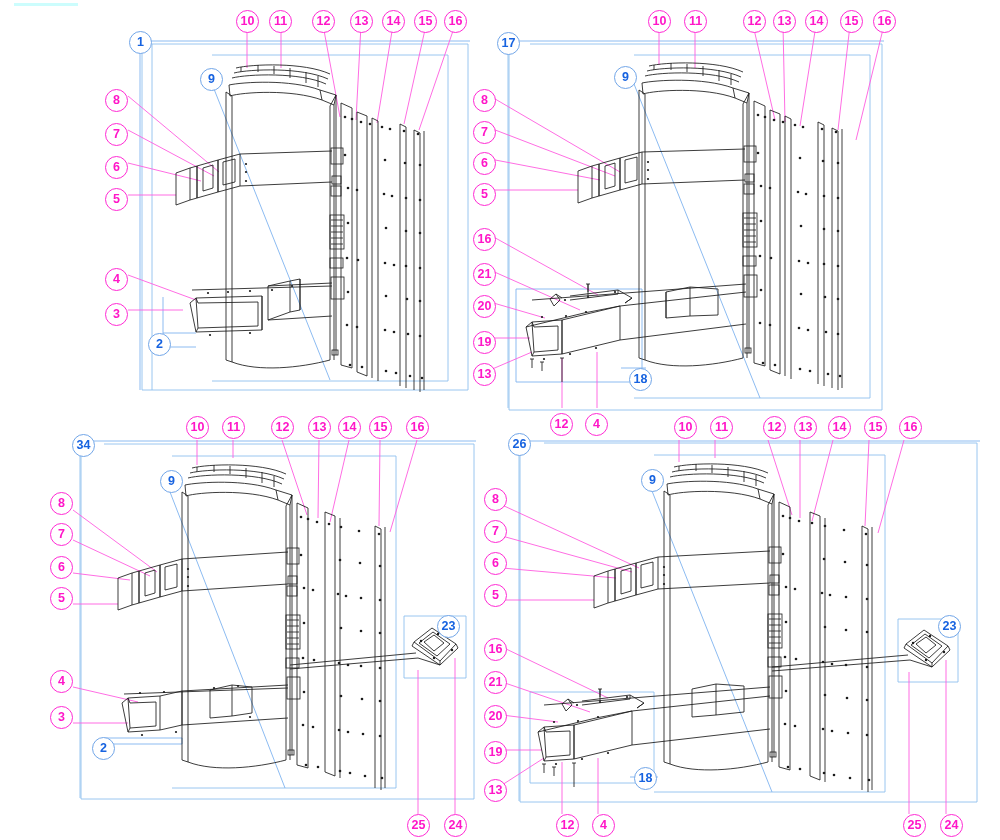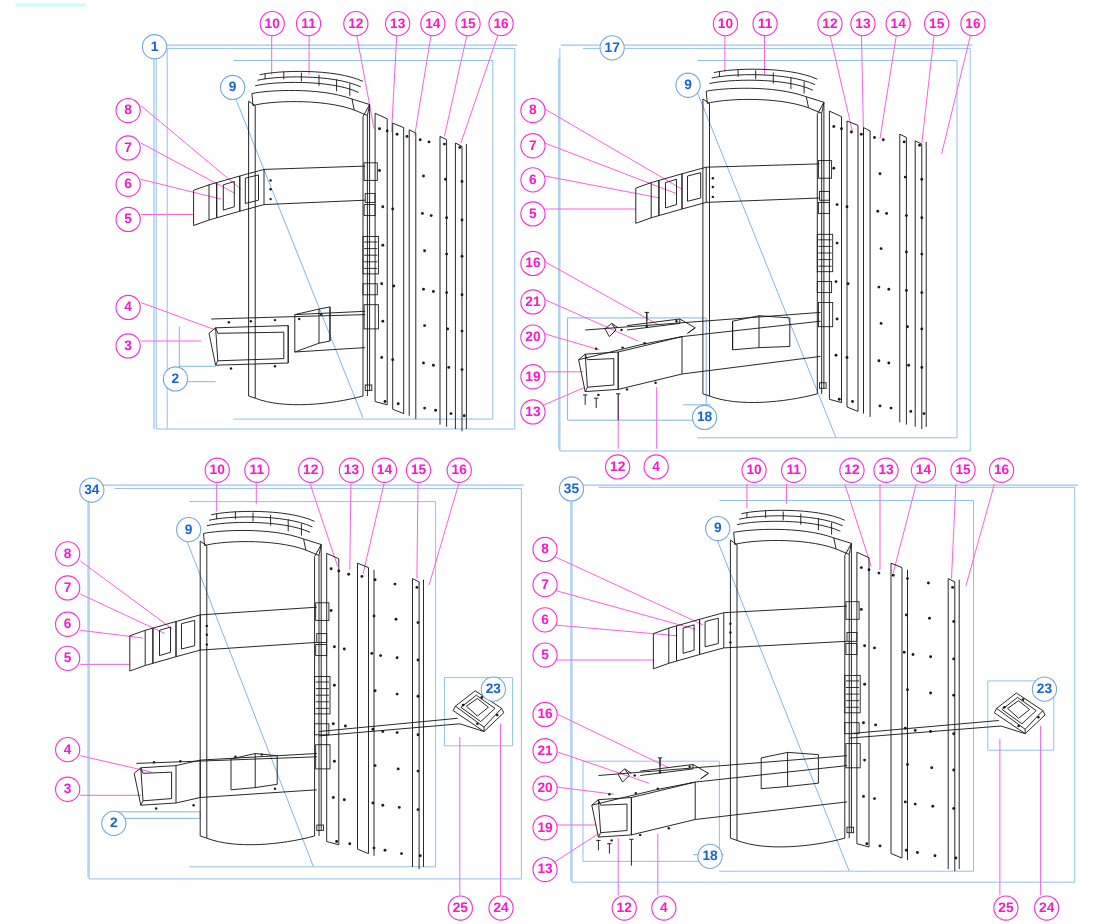--- a/index.html
+++ b/index.html
@@ -761,21 +761,21 @@
       <div class="bal m s2" style="left: 350px; top: 10px;">13</div>
       <div class="bal m s2" style="left: 382px; top: 10px;">14</div>
       <div class="bal m s2" style="left: 414px; top: 10px;">15</div>
       <div class="bal m s2" style="left: 444px; top: 10px;">16</div>
       <div class="bal m s2" style="left: 105px; top: 89px;">8</div>
       <div class="bal m s2" style="left: 105px; top: 123px;">7</div>
       <div class="bal m s2" style="left: 105px; top: 156px;">6</div>
       <div class="bal m s2" style="left: 105px; top: 188px;">5</div>
       <div class="bal m s2" style="left: 105px; top: 268px;">4</div>
       <div class="bal m s2" style="left: 105px; top: 303px;">3</div>
-      <div class="bal b s2" style="left: 497px; top: 32px; margin-left: 48px;">17</div>
+      <div class="bal b s2" style="left: 497px; top: 32px;">17</div>
       <div class="bal b s2" style="left: 614px; top: 66px;">9</div>
       <div class="bal b s2" style="left: 629px; top: 368px;">18</div>
       <div class="bal m s2" style="left: 648px; top: 10px;">10</div>
       <div class="bal m s2" style="left: 684px; top: 10px;">11</div>
       <div class="bal m s2" style="left: 743px; top: 10px;">12</div>
       <div class="bal m s2" style="left: 773px; top: 10px;">13</div>
       <div class="bal m s2" style="left: 805px; top: 10px;">14</div>
       <div class="bal m s2" style="left: 840px; top: 10px;">15</div>
       <div class="bal m s2" style="left: 873px; top: 10px;">16</div>
       <div class="bal m s2" style="left: 473px; top: 89px;">8</div>
@@ -801,21 +801,21 @@
       <div class="bal m s2" style="left: 369px; top: 416px;">15</div>
       <div class="bal m s2" style="left: 406px; top: 416px;">16</div>
       <div class="bal m s2" style="left: 50px; top: 492px;">8</div>
       <div class="bal m s2" style="left: 50px; top: 523px;">7</div>
       <div class="bal m s2" style="left: 50px; top: 556px;">6</div>
       <div class="bal m s2" style="left: 50px; top: 587px;">5</div>
       <div class="bal m s2" style="left: 50px; top: 670px;">4</div>
       <div class="bal m s2" style="left: 50px; top: 706px;">3</div>
       <div class="bal m s2" style="left: 407px; top: 814px;">25</div>
       <div class="bal m s2" style="left: 444px; top: 814px;">24</div>
-      <div class="bal b s2" style="left: 508px; top: 433px;">35</div>
+      <div class="bal b s2" style="left: 508px; top: 433px;">26</div>
       <div class="bal b s2" style="left: 641px; top: 469px;">9</div>
       <div class="bal b s2" style="left: 634px; top: 767px;">18</div>
       <div class="bal b s2" style="left: 938px; top: 615px;">23</div>
       <div class="bal m s2" style="left: 674px; top: 416px;">10</div>
       <div class="bal m s2" style="left: 710px; top: 416px;">11</div>
       <div class="bal m s2" style="left: 763px; top: 416px;">12</div>
       <div class="bal m s2" style="left: 794px; top: 416px;">13</div>
       <div class="bal m s2" style="left: 828px; top: 416px;">14</div>
       <div class="bal m s2" style="left: 864px; top: 416px;">15</div>
       <div class="bal m s2" style="left: 899px; top: 416px;">16</div>

